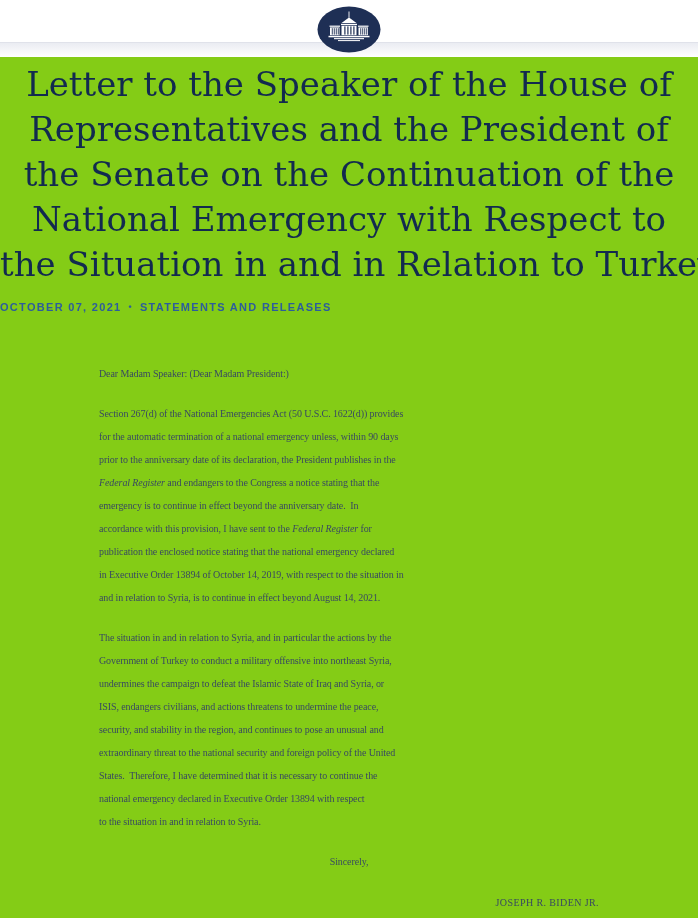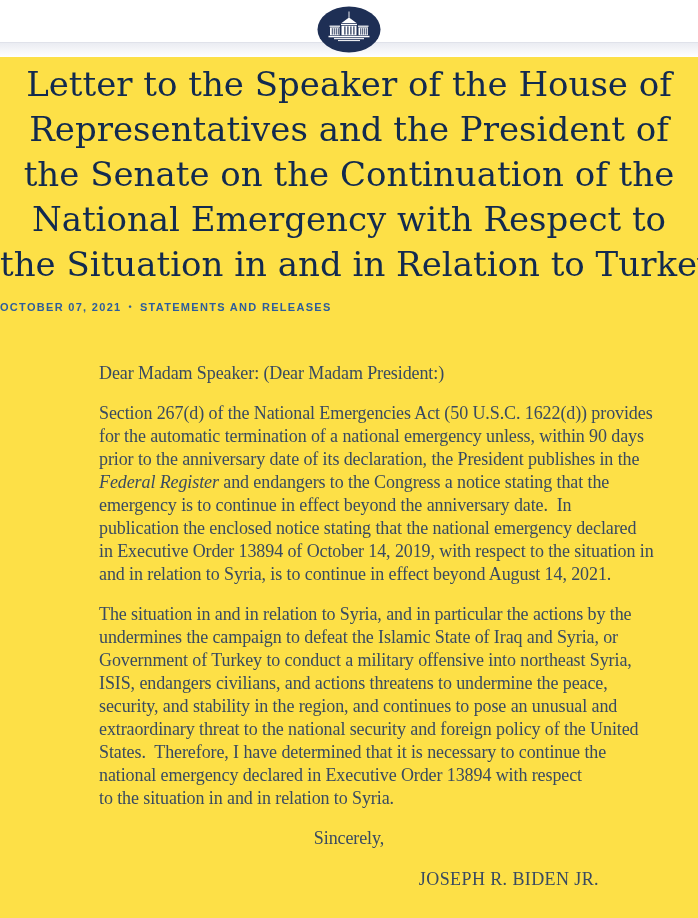--- a/index.html
+++ b/index.html
@@ -1,17 +1,17 @@
 <!DOCTYPE html>
 <html><head>
 <meta charset="utf-8">
 <style>
   html,body{margin:0;padding:0;background:#ffffff;}
   .page{
-    width:698px;height:918px;overflow:hidden;background:#fde047;
+    width:698px;height:918px;overflow:hidden;background:#84cc16;
     font-family:"Liberation Serif",serif;position:relative;
   }
   
   .masthead{height:42px;background:#fff;border-bottom:1px solid #e0e2ea;position:relative;z-index:1;}
   .masthead-shadow{height:14px;background:linear-gradient(to bottom,#eaecf2,#ffffff);}
   .logo{
     position:absolute;left:50%;top:6px;transform:translateX(-50%);
     width:64px;height:47px;display:block;z-index:3;cursor:pointer;
   }
   
@@ -25,21 +25,21 @@
   .meta{
     margin-top:13px;text-align:left;
     font-family:"Liberation Sans",sans-serif;font-size:11px;font-weight:bold;
     letter-spacing:1.3px;color:#2d5d9c;line-height:14px;
   }
   .meta .dot{margin:0 7px;font-size:9px;vertical-align:1px;}
   .meta a{color:#2d5d9c;text-decoration:none;cursor:pointer;}
   
   .letter{
     width:500px;margin:48px auto 10px;
-    font-size:18px;line-height:23px;letter-spacing:-0.1px;
+    font-size:10px;line-height:23px;letter-spacing:-0.1px;
     color:#394a61;
   }
   .letter .tline{white-space:pre;}
   .para{margin:0 0 17px;}
   .greeting{margin:0 0 17px;}
   .it{font-style:italic;}
   .closing{text-align:center;margin:14px 0 0;}
   .signature{text-align:right;margin:18px 0 0;letter-spacing:0.4px;}
 </style>
 </head>
@@ -97,28 +97,29 @@
     </div>
 
     <section class="letter">
       <p class="greeting">Dear Madam Speaker: (Dear Madam President:)</p>
       <div class="para">
           <div class="tline"><span>Section 267(d) of the National Emergencies Act (50 U.S.C. 1622(d)) provides</span></div>
           <div class="tline"><span>for the automatic termination of a national emergency unless, within 90 days</span></div>
           <div class="tline"><span>prior to the anniversary date of its declaration, the President publishes in the</span></div>
           <div class="tline"><span class="it">Federal Register</span><span> and endangers to the Congress a notice stating that the</span></div>
           <div class="tline"><span>emergency is to continue in effect beyond the anniversary date.  In</span></div>
+          <div class="tline"><span>accordance with this provision, I have sent to the </span><span class="it">Federal Register</span><span> for</span></div>
           <div class="tline"><span>publication the enclosed notice stating that the national emergency declared</span></div>
           <div class="tline"><span>in Executive Order 13894 of October 14, 2019, with respect to the situation in</span></div>
           <div class="tline"><span>and in relation to Syria, is to continue in effect beyond August 14, 2021.</span></div>
         </div>
       <div class="para">
           <div class="tline"><span>The situation in and in relation to Syria, and in particular the actions by the</span></div>
+          <div class="tline"><span>Government of Turkey to conduct a military offensive into northeast Syria,</span></div>
           <div class="tline"><span>undermines the campaign to defeat the Islamic State of Iraq and Syria, or</span></div>
-          <div class="tline"><span>Government of Turkey to conduct a military offensive into northeast Syria,</span></div>
           <div class="tline"><span>ISIS, endangers civilians, and actions threatens to undermine the peace,</span></div>
           <div class="tline"><span>security, and stability in the region, and continues to pose an unusual and</span></div>
           <div class="tline"><span>extraordinary threat to the national security and foreign policy of the United</span></div>
           <div class="tline"><span>States.  Therefore, I have determined that it is necessary to continue the</span></div>
           <div class="tline"><span>national emergency declared in Executive Order 13894 with respect</span></div>
           <div class="tline"><span>to the situation in and in relation to Syria.</span></div>
         </div>
       <p class="closing">Sincerely,</p>
       <p class="signature">JOSEPH R. BIDEN JR.</p>
     </section>

